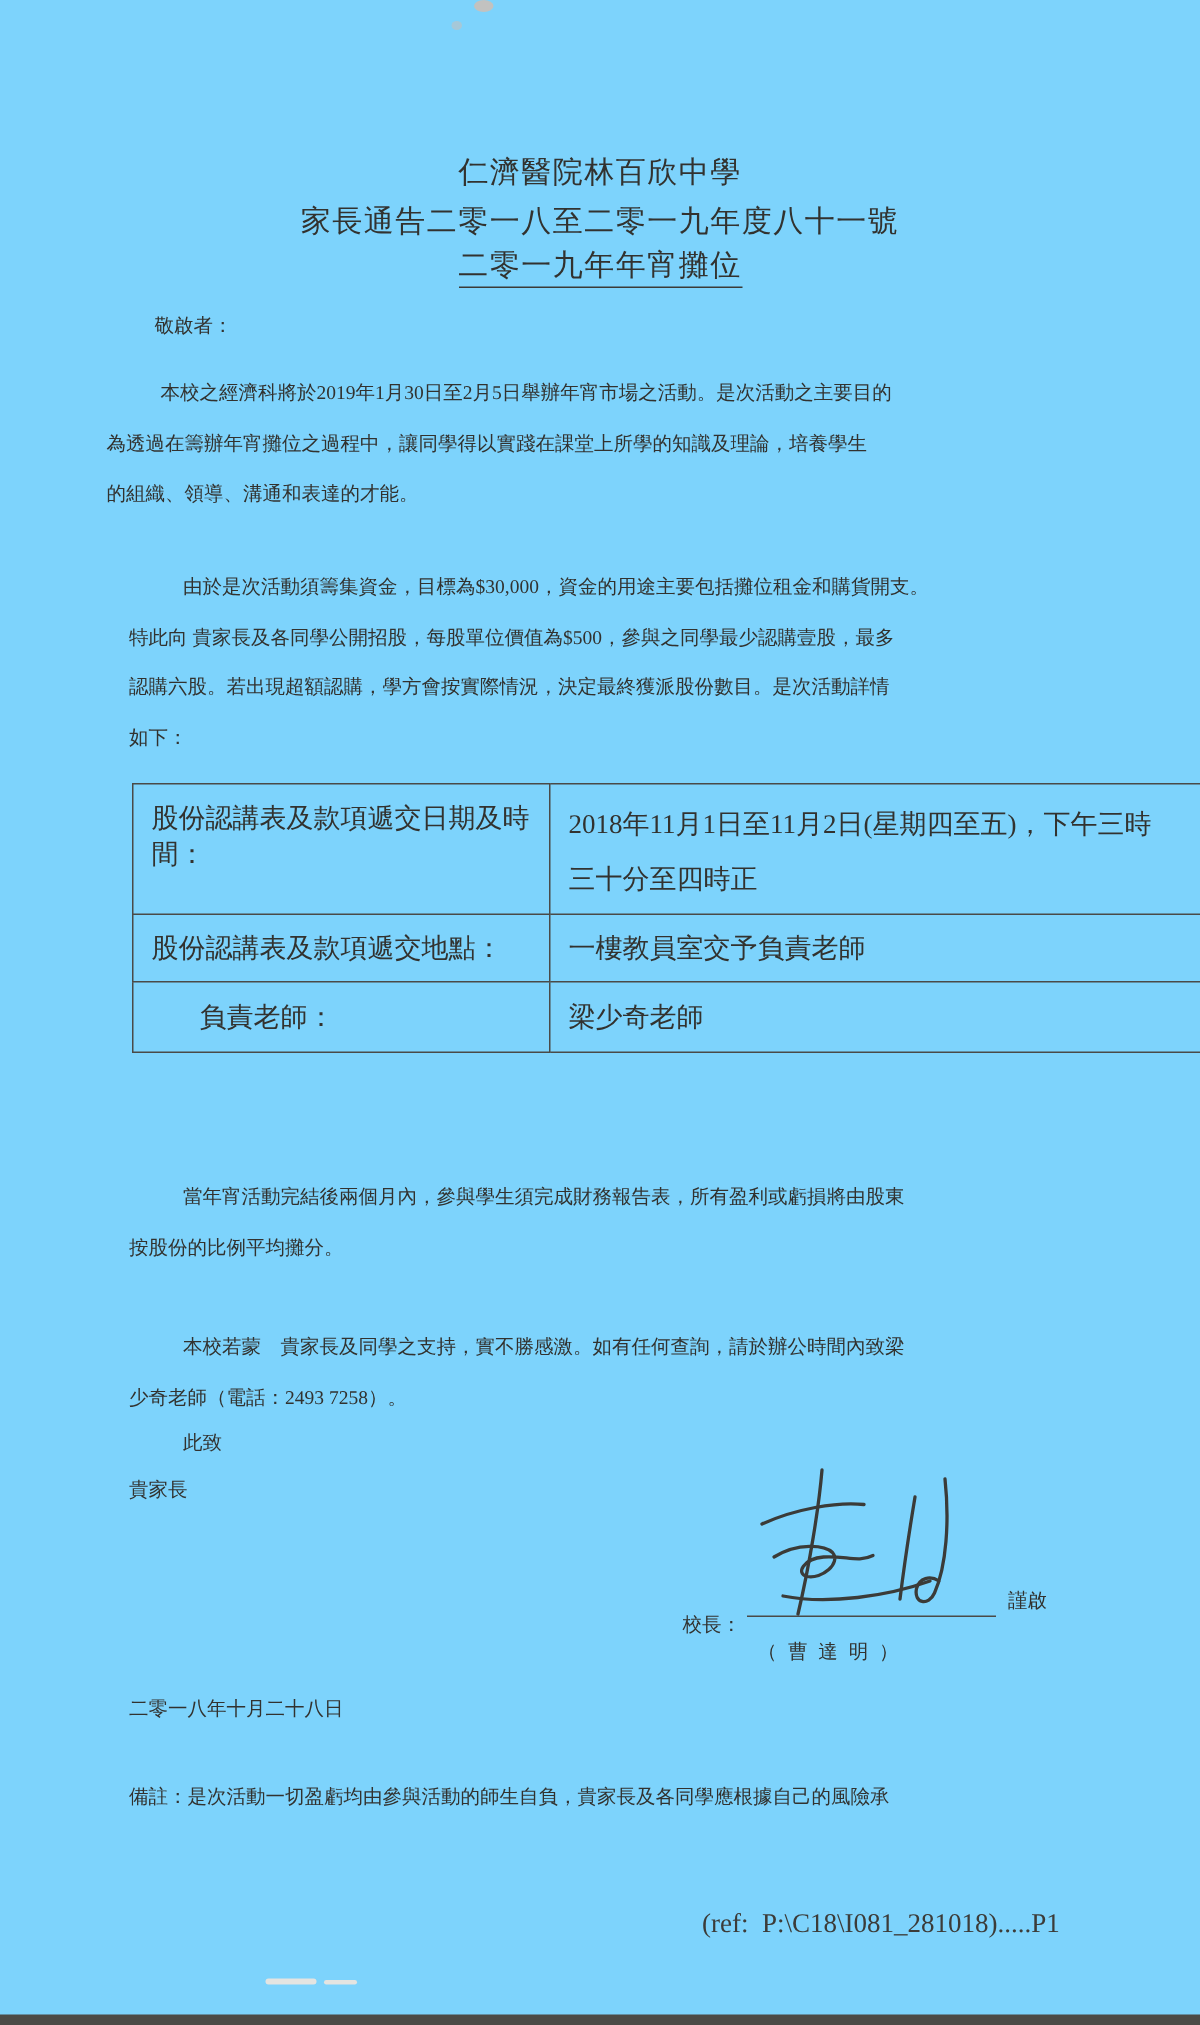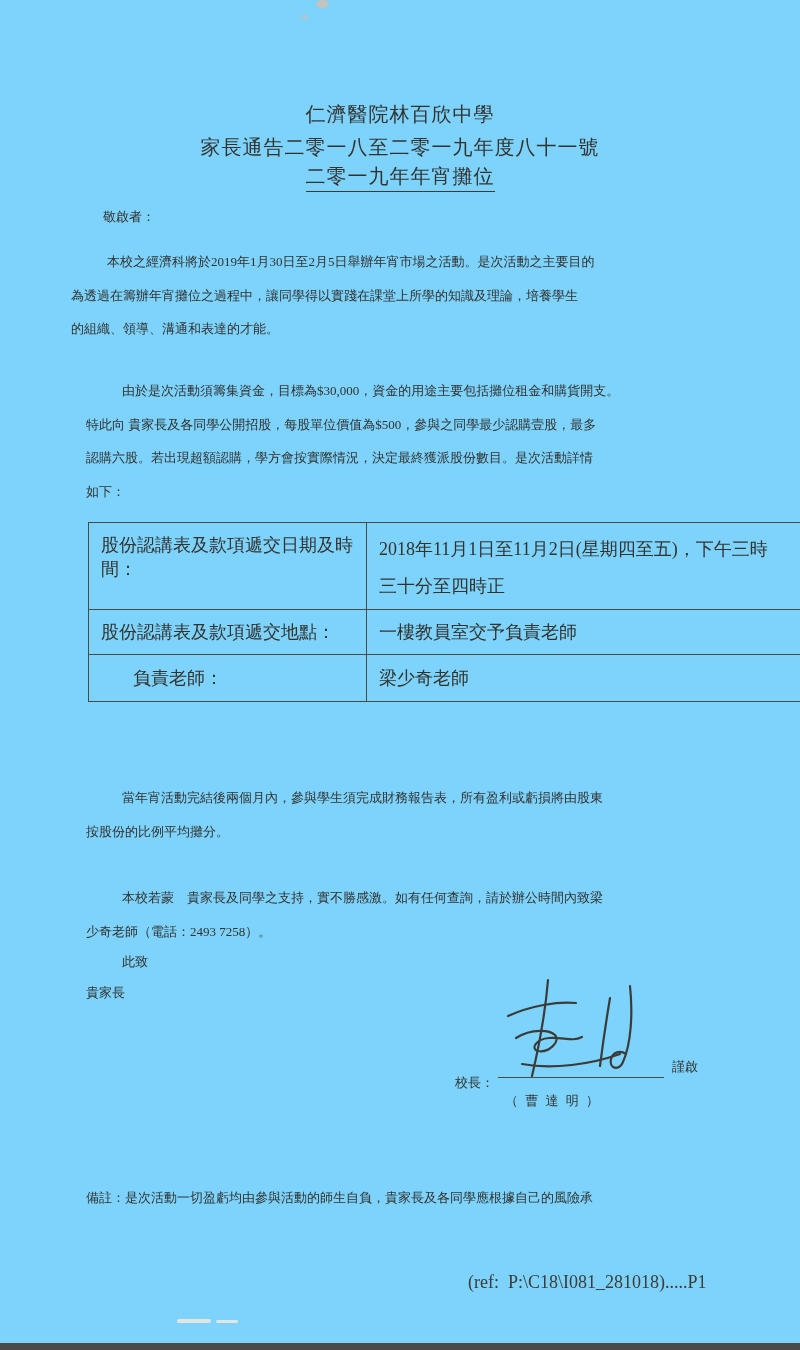--- a/index.html
+++ b/index.html
@@ -110,20 +110,21 @@
     <g fill="none" stroke="#3b3b38" stroke-width="2.2" stroke-linecap="round">
       <path d="M56,4 C54,28 48,66 40,100"></path>
       <path d="M16,40 C38,30 66,25 84,27"></path>
       <path d="M24,62 C40,52 58,54 63,59 C69,66 56,77 46,75 C38,73 44,63 57,62 C72,61 80,66 90,61"></path>
       <path d="M30,88 C60,94 100,88 128,78"></path>
       <path d="M118,22 C114,46 110,74 108,90"></path>
       <path d="M138,10 C141,38 139,68 131,86 C127,95 117,93 119,83 C121,76 128,74 134,78"></path>
     </g>
   </svg>
 
+  <div class="abs line" style="left:86px;top:1122px;">二零一八年十月二十八日</div>
 
   <div class="abs line" style="left:86px;top:1181px;">備註：是次活動一切盈虧均由參與活動的師生自負，貴家長及各同學應根據自己的風險承</div>
 
   <div class="abs ref" style="left:468px;top:1272px;">(ref:  P:\C18\I081_281018).....P1</div>
 
   <div class="scan-spot" style="left:316px;top:0;width:13px;height:8px;"></div>
   <div class="scan-spot" style="left:301px;top:14px;width:7px;height:6px;opacity:.6;"></div>
   <div class="scan-smudge" style="left:177px;top:1319px;width:34px;height:4px;"></div>
   <div class="scan-smudge" style="left:216px;top:1320px;width:22px;height:3px;"></div>
   <div class="scan-band"></div>

